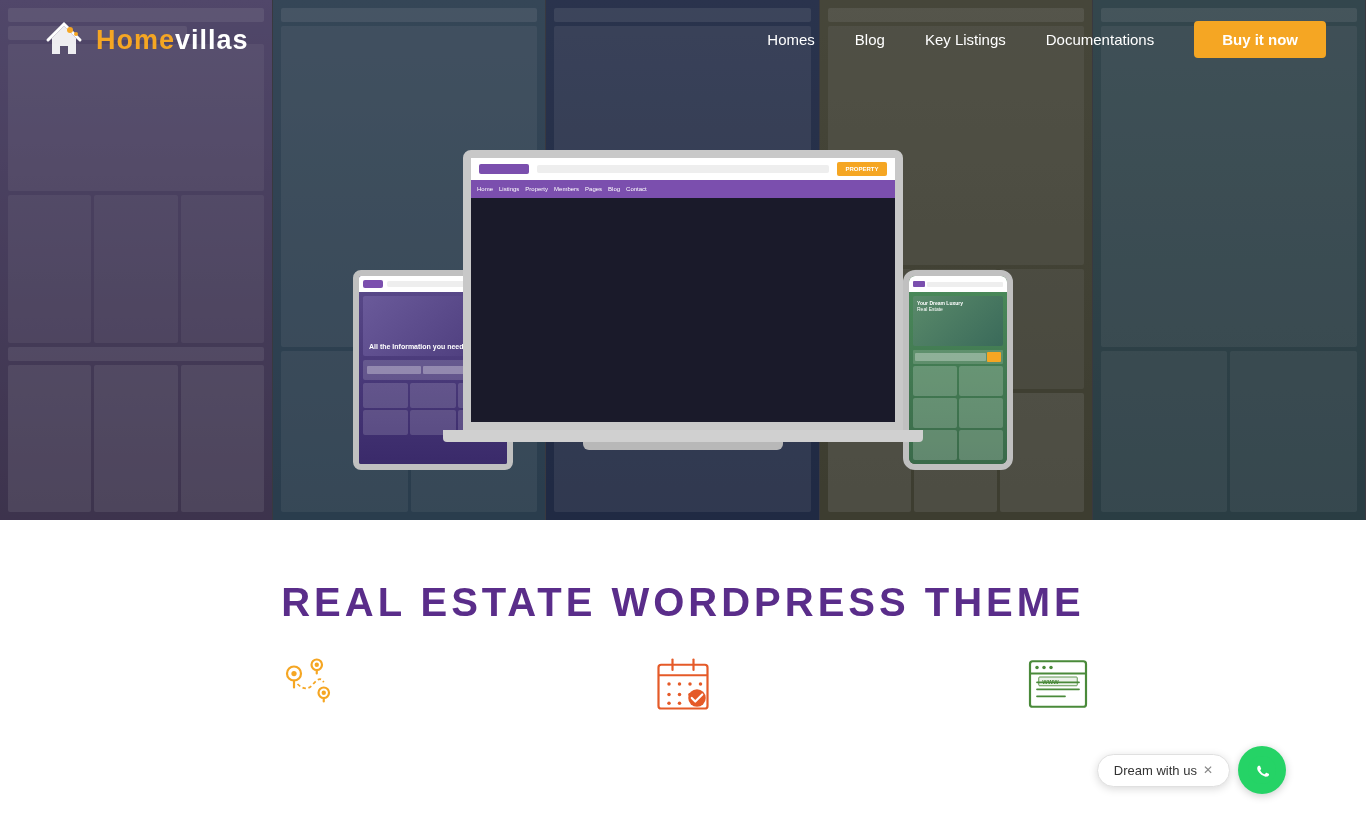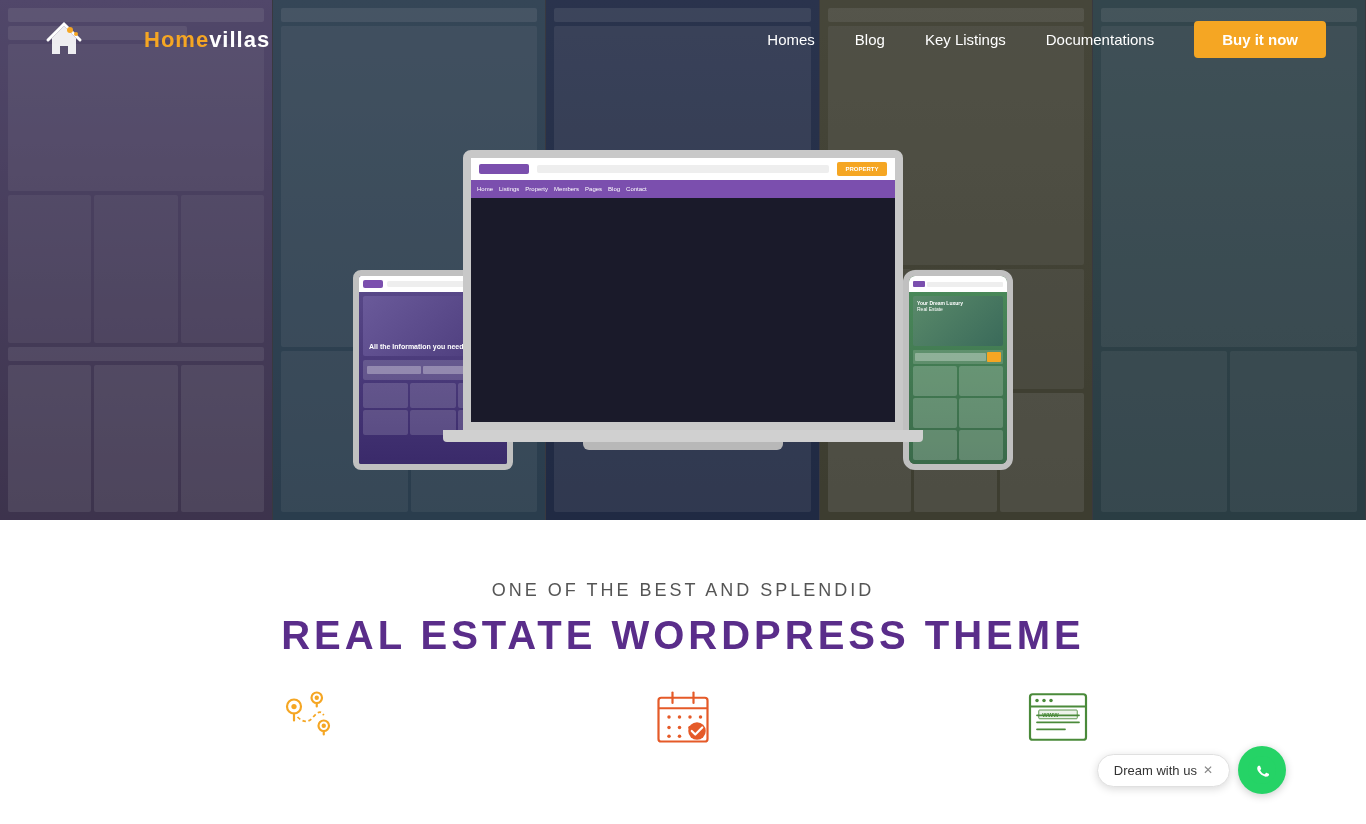--- a/index.html
+++ b/index.html
@@ -21,24 +21,23 @@
       display: flex;
       align-items: center;
     }
     .logo-icon {
       width: 48px;
       height: 48px;
       margin-right: 8px;
     }
     .logo-text {
       color: #fff;
-      font-size: 22px;
+      font-size: 27px;
       font-weight: bold;
       letter-spacing: 1px;
-      margin-left: 48px;
     }
     .logo-text span { color: #f5a623; }
     .nav-links {
       display: flex;
       align-items: flex-end;
       gap: 40px;
       list-style: none;
     }
     .nav-links li a {
       color: #fff;
@@ -507,21 +506,20 @@
             <div class="phone-card"></div>
             <div class="phone-card"></div>
           </div>
         </div>
       </div>
     </div>
   </div>
 </section>
 
 <section class="content-section">
-  <p class="subtitle">ONE OF THE BEST AND SPLENDID</p>
   <h2 class="main-title">REAL ESTATE WORDPRESS THEME</h2>
 
   <div class="icons-row">
 
     <div class="icon-item">
       <svg class="icon-svg" viewBox="0 0 80 80" fill="none">
 
         <circle cx="24" cy="28" r="8" stroke="#f5a623" stroke-width="2.5" fill="none"></circle>
         <circle cx="24" cy="28" r="3" fill="#f5a623"></circle>
         <path d="M24 36 C24 44, 24 44, 24 44" stroke="#f5a623" stroke-width="2.5" stroke-linecap="round"></path>

